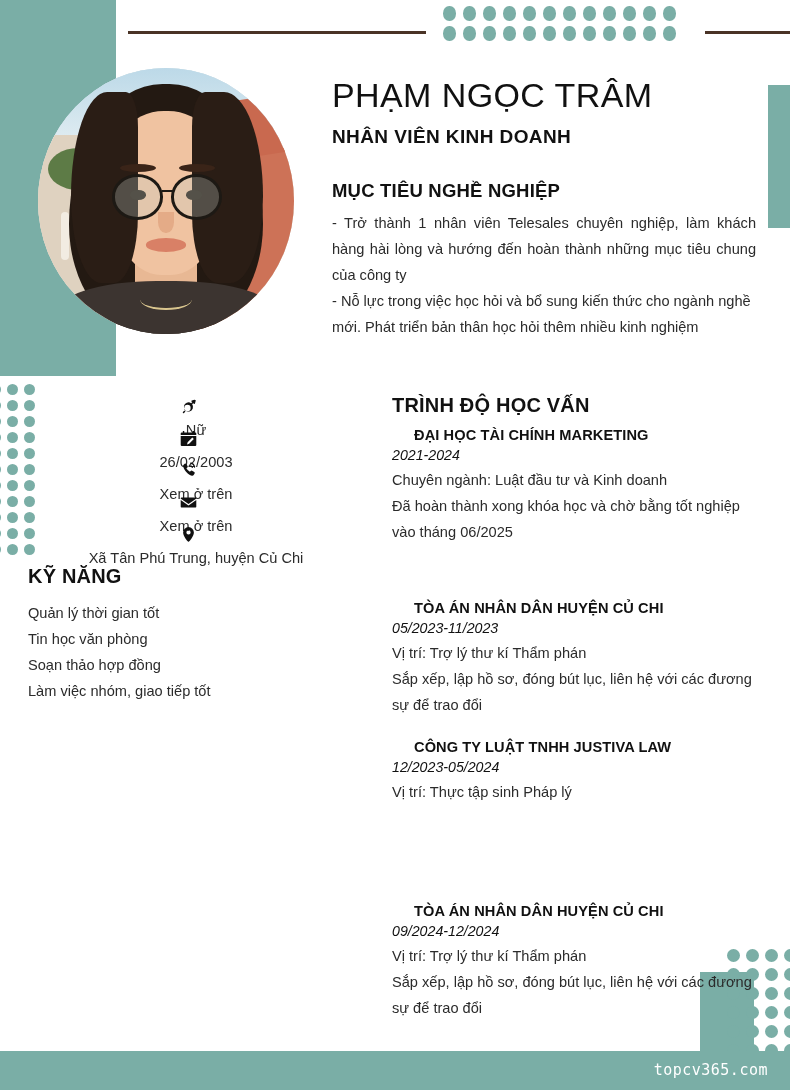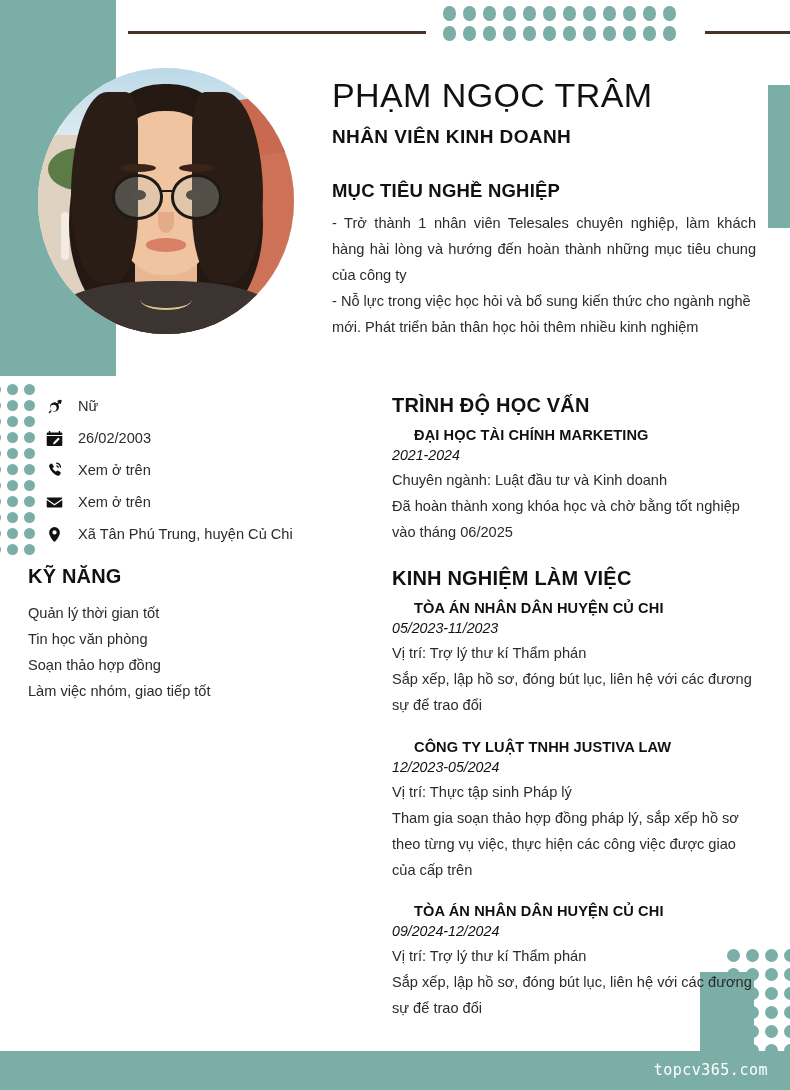--- a/index.html
+++ b/index.html
@@ -229,20 +229,21 @@
   
   .contact {
     position: absolute;
     left: 46px; top: 390px;
     width: 300px;
   }
   .contact-row {
     display: flex;
     align-items: center;
     height: 32px;
+    flex-direction: column;
   }
   .contact-ico {
     width: 32px;
     flex: 0 0 32px;
     display: flex;
     align-items: center;
     justify-content: flex-start;
     color: #111111;
   }
   .contact-ico svg { display: block; }
@@ -463,34 +464,32 @@
   </div>
 
   <div class="sec-head-big" style="top:394px">TRÌNH ĐỘ HỌC VẤN</div>
   <div class="block" style="top:427px">
     <div class="blk-title">ĐẠI HỌC TÀI CHÍNH MARKETING</div>
     <div class="blk-date">2021-2024</div>
     <div class="blk-line">Chuyên ngành: Luật đầu tư và Kinh doanh</div>
     <div class="blk-line">Đã hoàn thành xong khóa học và chờ bằng tốt nghiệp vào tháng 06/2025</div>
   </div>
 
-  <div class="sec-head-big" style="top:567px">KINH NGHIỆM LÀM VIỆC</div>
 
   <div class="block" style="top:600px">
     <div class="blk-title">TÒA ÁN NHÂN DÂN HUYỆN CỦ CHI</div>
     <div class="blk-date">05/2023-11/2023</div>
     <div class="blk-line">Vị trí: Trợ lý thư kí Thẩm phán</div>
     <div class="blk-line">Sắp xếp, lập hồ sơ, đóng bút lục, liên hệ với các đương sự để trao đổi</div>
   </div>
 
   <div class="block" style="top:739px">
     <div class="blk-title">CÔNG TY LUẬT TNHH JUSTIVA LAW</div>
     <div class="blk-date">12/2023-05/2024</div>
     <div class="blk-line">Vị trí: Thực tập sinh Pháp lý</div>
-    <div class="blk-line">Tham gia soạn thảo hợp đồng pháp lý, sắp xếp hồ sơ theo từng vụ việc, thực hiện các công việc được giao của cấp trên</div>
   </div>
 
   <div class="block" style="top:903px">
     <div class="blk-title">TÒA ÁN NHÂN DÂN HUYỆN CỦ CHI</div>
     <div class="blk-date">09/2024-12/2024</div>
     <div class="blk-line">Vị trí: Trợ lý thư kí Thẩm phán</div>
     <div class="blk-line">Sắp xếp, lập hồ sơ, đóng bút lục, liên hệ với các đương sự để trao đổi</div>
   </div>
 
   <div class="footer-bar"></div>

